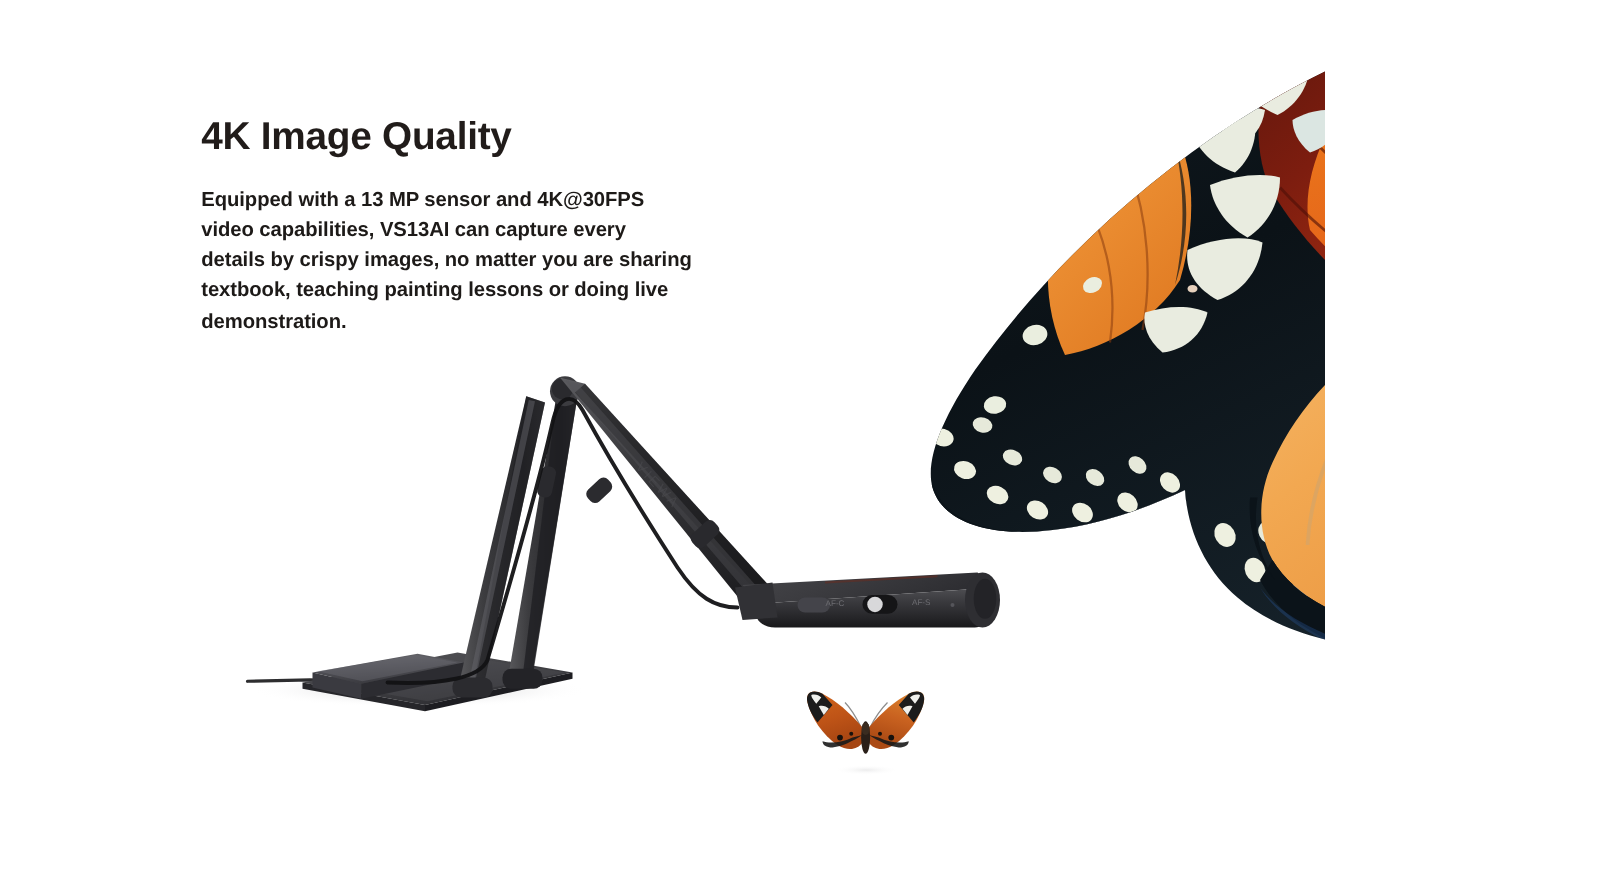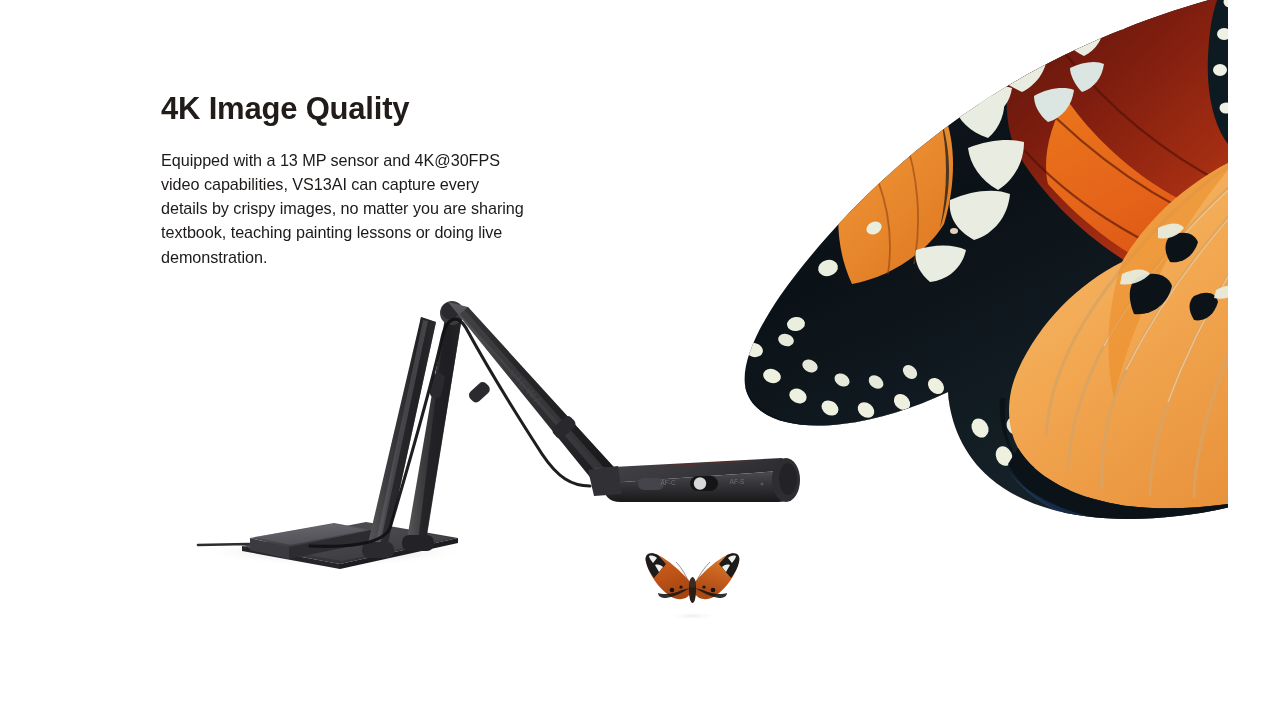--- a/index.html
+++ b/index.html
@@ -7,21 +7,21 @@
     margin: 0;
     padding: 0;
     background: #ffffff;
   }
   body {
     font-family: "Liberation Sans", sans-serif;
     -webkit-font-smoothing: antialiased;
   }
   #stage {
     position: relative;
-    width: 1228px;
+    width: 1060px;
     height: 706px;
     background: #ffffff;
     overflow: hidden;
   }
 
   
   .copy-block {
     position: absolute;
     left: 161px;
     top: 92px;
@@ -32,21 +32,21 @@
     font-size: 31px;
     font-weight: bold;
     letter-spacing: -0.2px;
     color: #211c1a;
     line-height: 1.12;
   }
   .body-copy {
     margin: 0;
     padding-top: 21px;
     font-size: 16.2px;
-    font-weight: normal;
+    font-weight: bold;
     line-height: 24.2px;
     color: #1d1a18;
     letter-spacing: -0.05px;
     white-space: pre-line;
   }
 
   
   #doccam {
     position: absolute;
     left: 190px;

